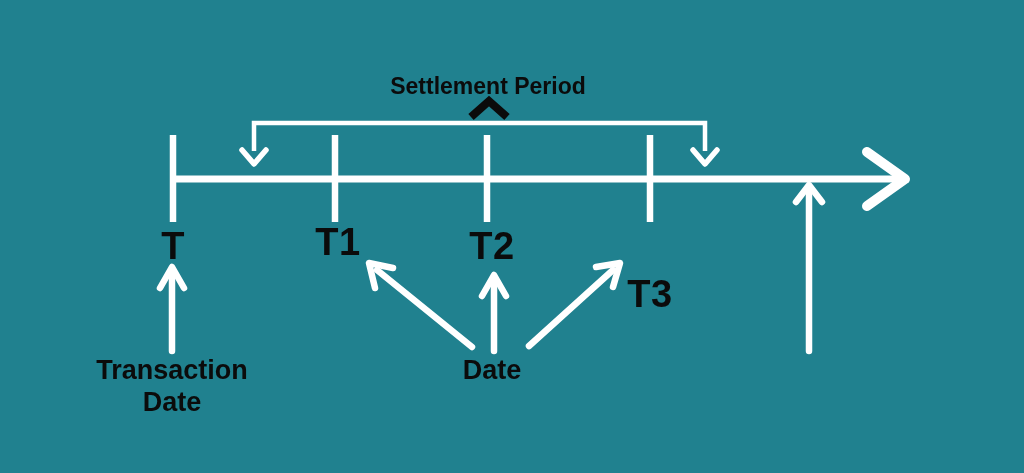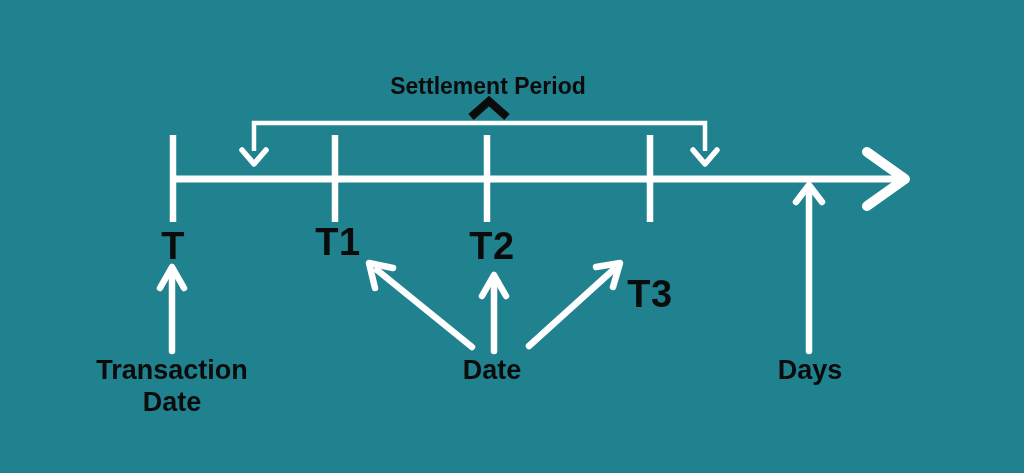--- a/index.html
+++ b/index.html
@@ -85,16 +85,15 @@
   <div class="label caption" style="left:172px; top:354px;">
     <div>Transaction</div>
     <div>Date</div>
   </div>
 
   <div class="label caption" style="left:492px; top:354px;">
     <div>Date</div>
   </div>
 
   <div class="label caption" style="left:810px; top:354px;">
-    <div>Days</div>
   </div>
 
 </div>
 
 </body></html>

